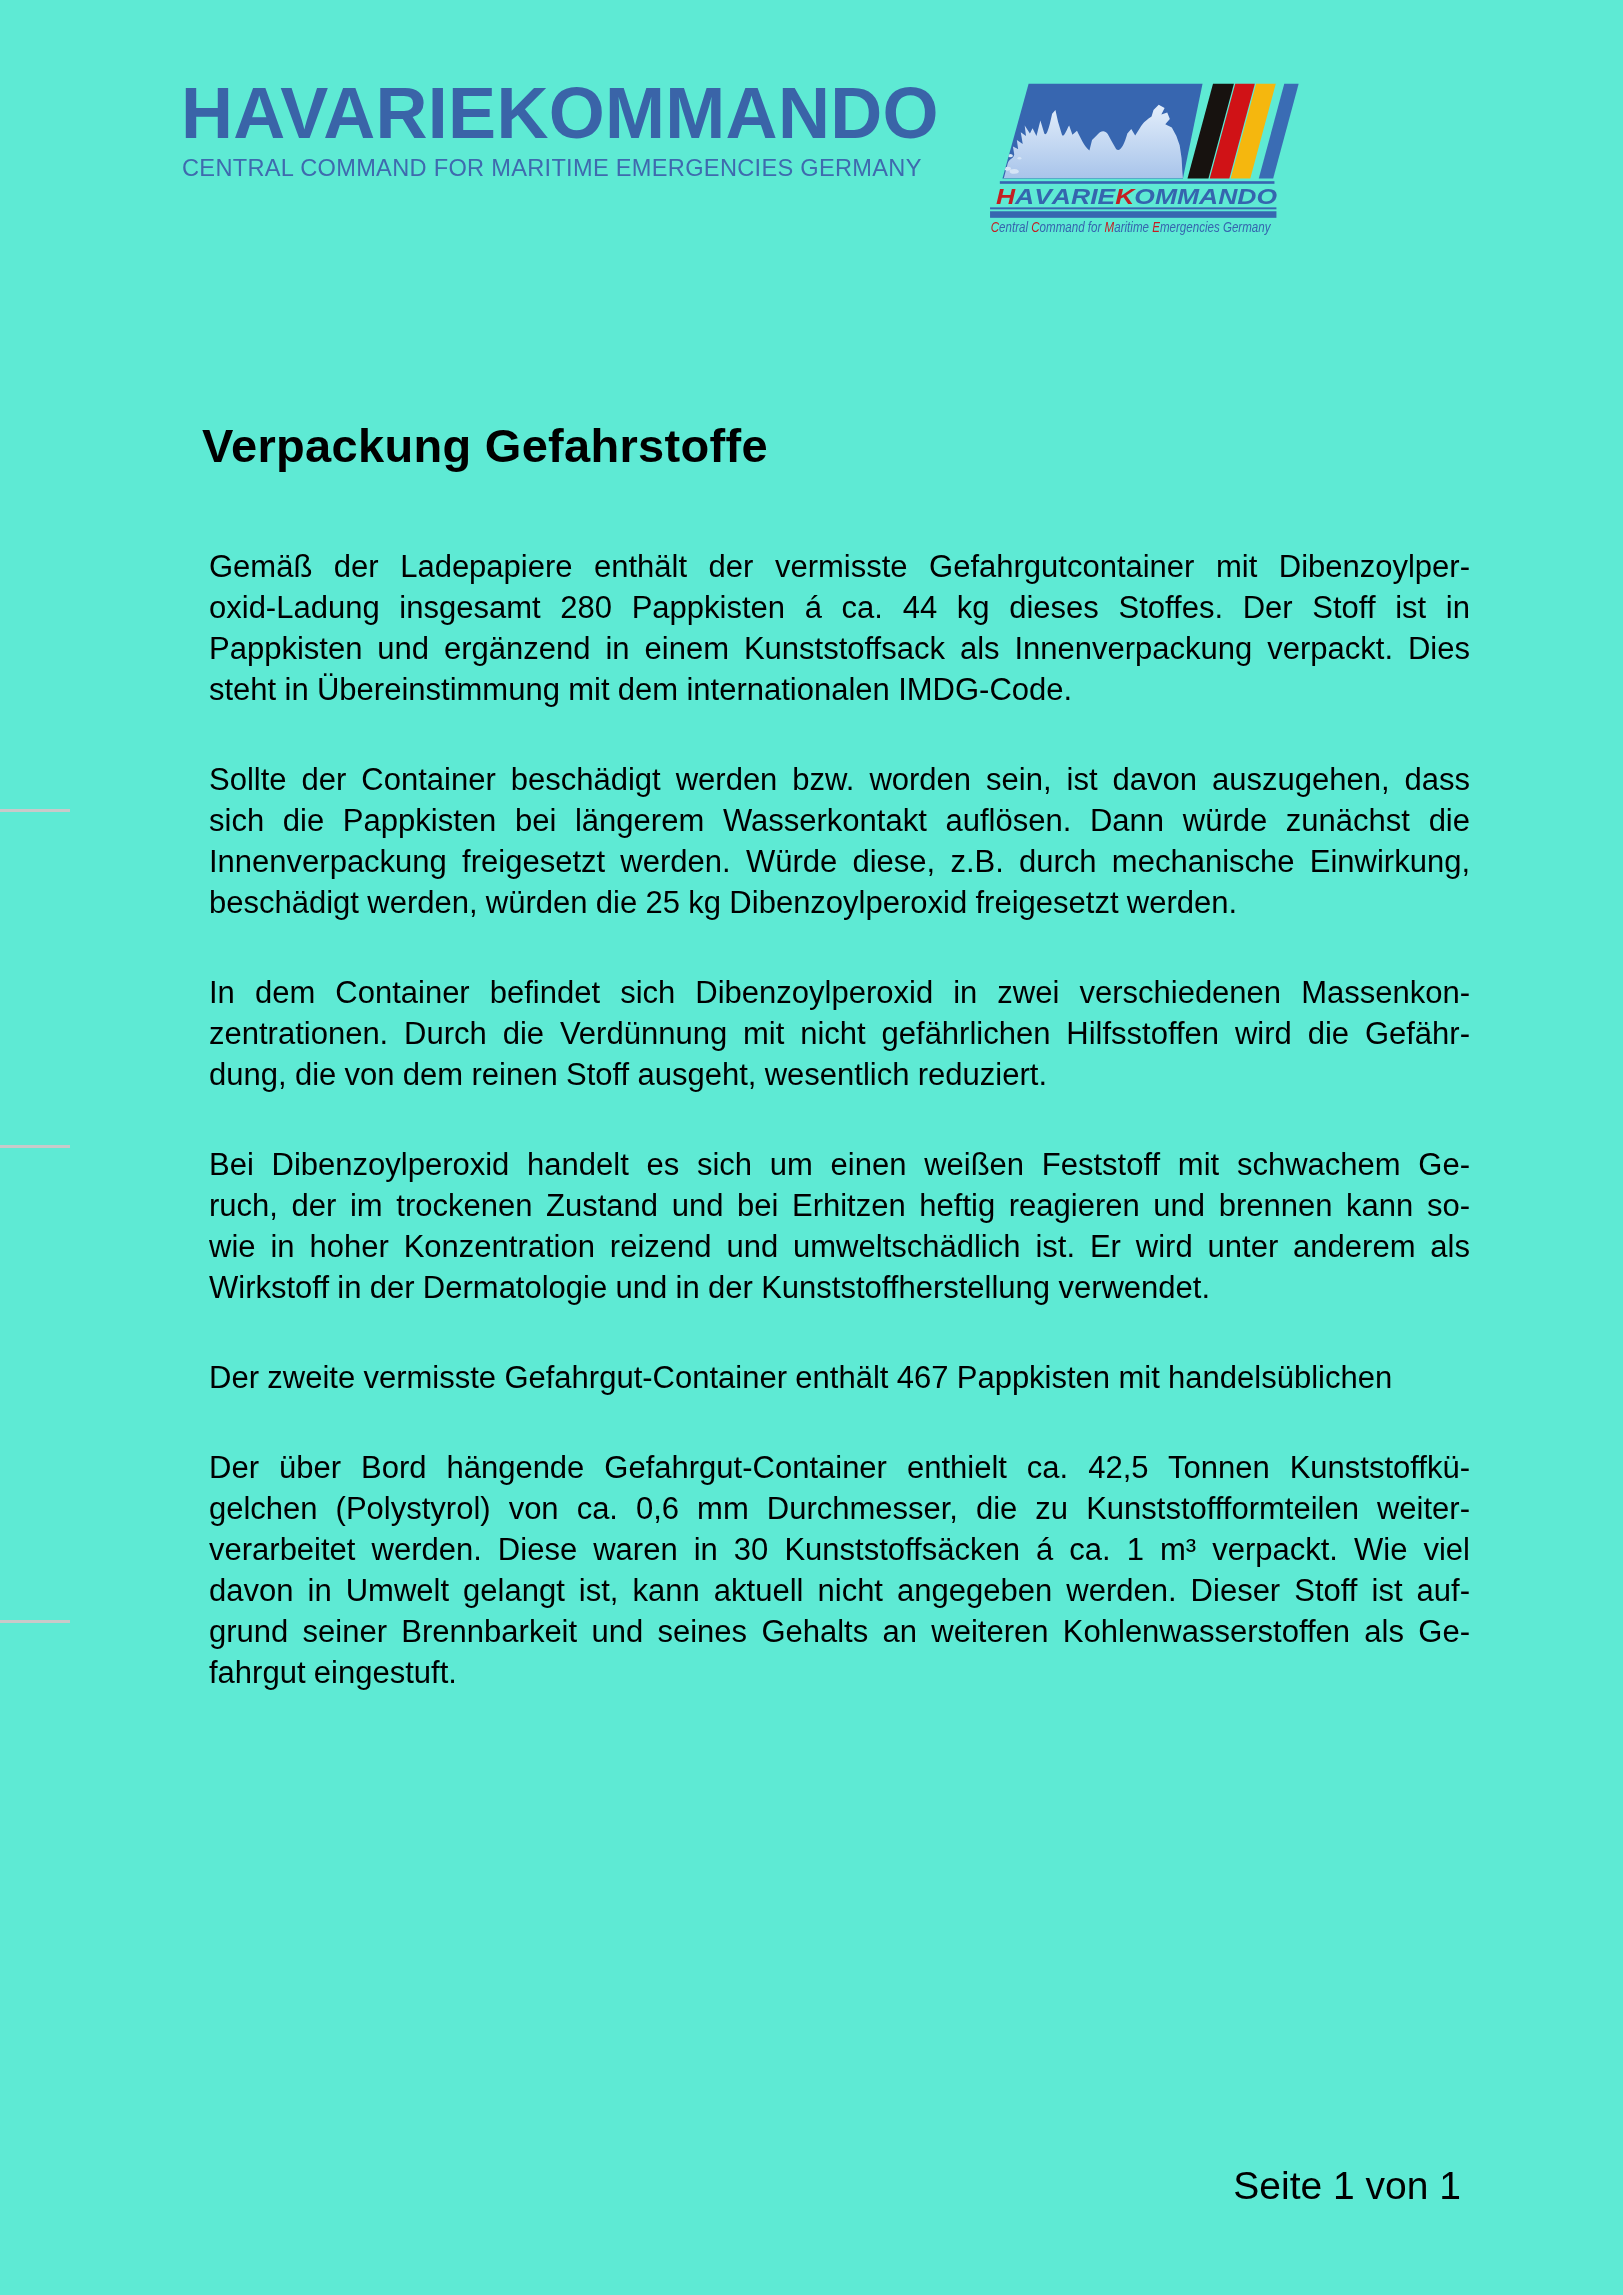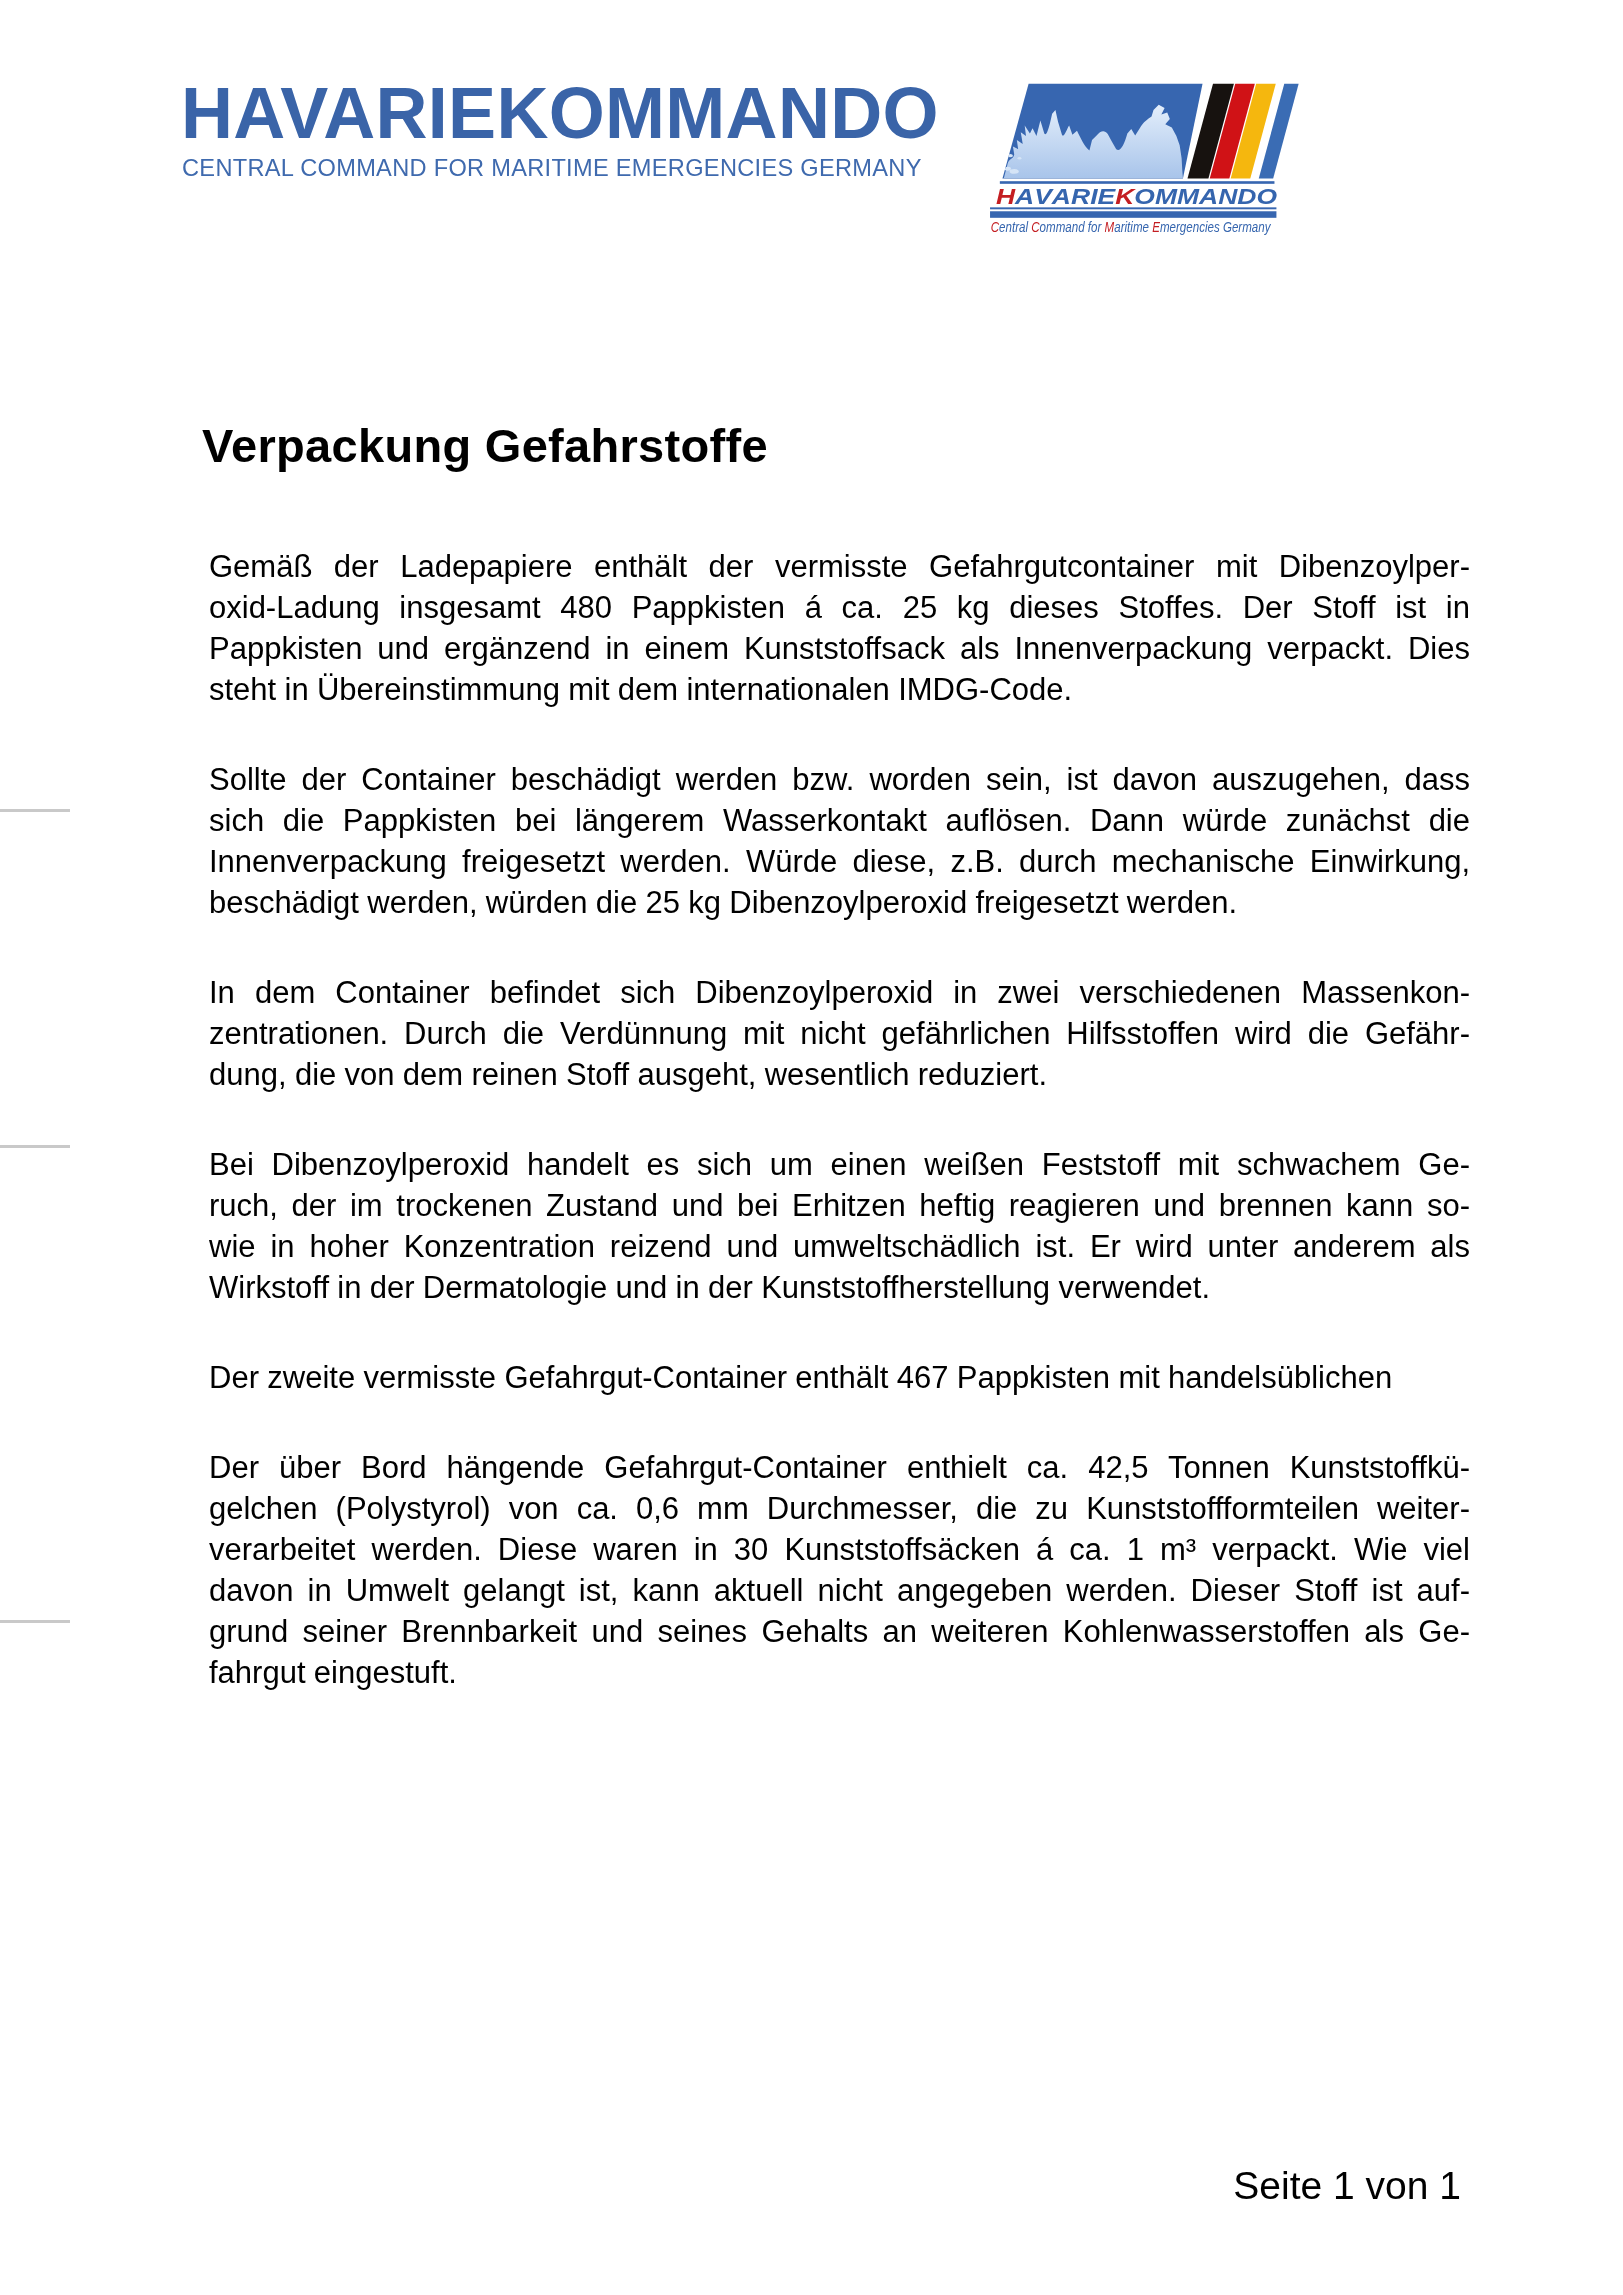--- a/index.html
+++ b/index.html
@@ -1,19 +1,19 @@
 <!DOCTYPE html>
 <html lang="de" style="font-size:10.5px"><head>
 <meta charset="utf-8">
 <style>
   html,body{margin:0;padding:0;background:#888;}
   .page{
     position:relative;
     width:1623px;height:2295px;
-    background:#ffffff;
+    background:#5eead4;
     overflow:hidden;
     font-family:"Liberation Sans","DejaVu Sans",sans-serif;
     color:#000;
   }
   
   .brand-title{
     position:absolute;left:181px;top:77px;
     font-size:72px;font-weight:700;line-height:1;
     letter-spacing:0.3px;color:#3a64a8;white-space:nowrap;
   }
@@ -109,21 +109,21 @@
     <rect x="3" y="213" width="438" height="10" fill="#3766b0"></rect>
 
     <text id="logo-subtitle-text" x="4" y="245" font-size="21" font-style="italic" font-family="Liberation Sans, DejaVu Sans, sans-serif" textLength="428" lengthAdjust="spacingAndGlyphs"><tspan fill="#c41e22">C</tspan><tspan fill="#3565ae">e</tspan><tspan fill="#3565ae">n</tspan><tspan fill="#3565ae">t</tspan><tspan fill="#3565ae">r</tspan><tspan fill="#3565ae">a</tspan><tspan fill="#3565ae">l</tspan><tspan fill="#3565ae"> </tspan><tspan fill="#c41e22">C</tspan><tspan fill="#3565ae">o</tspan><tspan fill="#3565ae">m</tspan><tspan fill="#3565ae">m</tspan><tspan fill="#3565ae">a</tspan><tspan fill="#3565ae">n</tspan><tspan fill="#3565ae">d</tspan><tspan fill="#3565ae"> </tspan><tspan fill="#3565ae">f</tspan><tspan fill="#3565ae">o</tspan><tspan fill="#3565ae">r</tspan><tspan fill="#3565ae"> </tspan><tspan fill="#c41e22">M</tspan><tspan fill="#3565ae">a</tspan><tspan fill="#3565ae">r</tspan><tspan fill="#3565ae">i</tspan><tspan fill="#3565ae">t</tspan><tspan fill="#3565ae">i</tspan><tspan fill="#3565ae">m</tspan><tspan fill="#3565ae">e</tspan><tspan fill="#3565ae"> </tspan><tspan fill="#c41e22">E</tspan><tspan fill="#3565ae">m</tspan><tspan fill="#3565ae">e</tspan><tspan fill="#3565ae">r</tspan><tspan fill="#3565ae">g</tspan><tspan fill="#3565ae">e</tspan><tspan fill="#3565ae">n</tspan><tspan fill="#3565ae">c</tspan><tspan fill="#3565ae">i</tspan><tspan fill="#3565ae">e</tspan><tspan fill="#3565ae">s</tspan><tspan fill="#3565ae"> </tspan><tspan fill="#3565ae">G</tspan><tspan fill="#3565ae">e</tspan><tspan fill="#3565ae">r</tspan><tspan fill="#3565ae">m</tspan><tspan fill="#3565ae">a</tspan><tspan fill="#3565ae">n</tspan><tspan fill="#3565ae">y</tspan></text>
   </svg>
 
   <h1 class="doc-title">Verpackung Gefahrstoffe</h1>
 
   <main class="content" id="content">
       <div class="para">
         <div class="line">Gemäß der Ladepapiere enthält der vermisste Gefahrgutcontainer mit Dibenzoylper-</div>
-        <div class="line">oxid-Ladung insgesamt 480 Pappkisten á ca. 25 kg dieses Stoffes. Der Stoff ist in</div>
+        <div class="line">oxid-Ladung insgesamt 280 Pappkisten á ca. 44 kg dieses Stoffes. Der Stoff ist in</div>
         <div class="line">Pappkisten und ergänzend in einem Kunststoffsack als Innenverpackung verpackt. Dies</div>
         <div class="line">steht in Übereinstimmung mit dem internationalen IMDG-Code.</div>
       </div>
       <div class="para">
         <div class="line">Sollte der Container beschädigt werden bzw. worden sein, ist davon auszugehen, dass</div>
         <div class="line">sich die Pappkisten bei längerem Wasserkontakt auflösen. Dann würde zunächst die</div>
         <div class="line">Innenverpackung freigesetzt werden. Würde diese, z.B. durch mechanische Einwirkung,</div>
         <div class="line">beschädigt werden, würden die 25 kg Dibenzoylperoxid freigesetzt werden.</div>
       </div>
       <div class="para">

